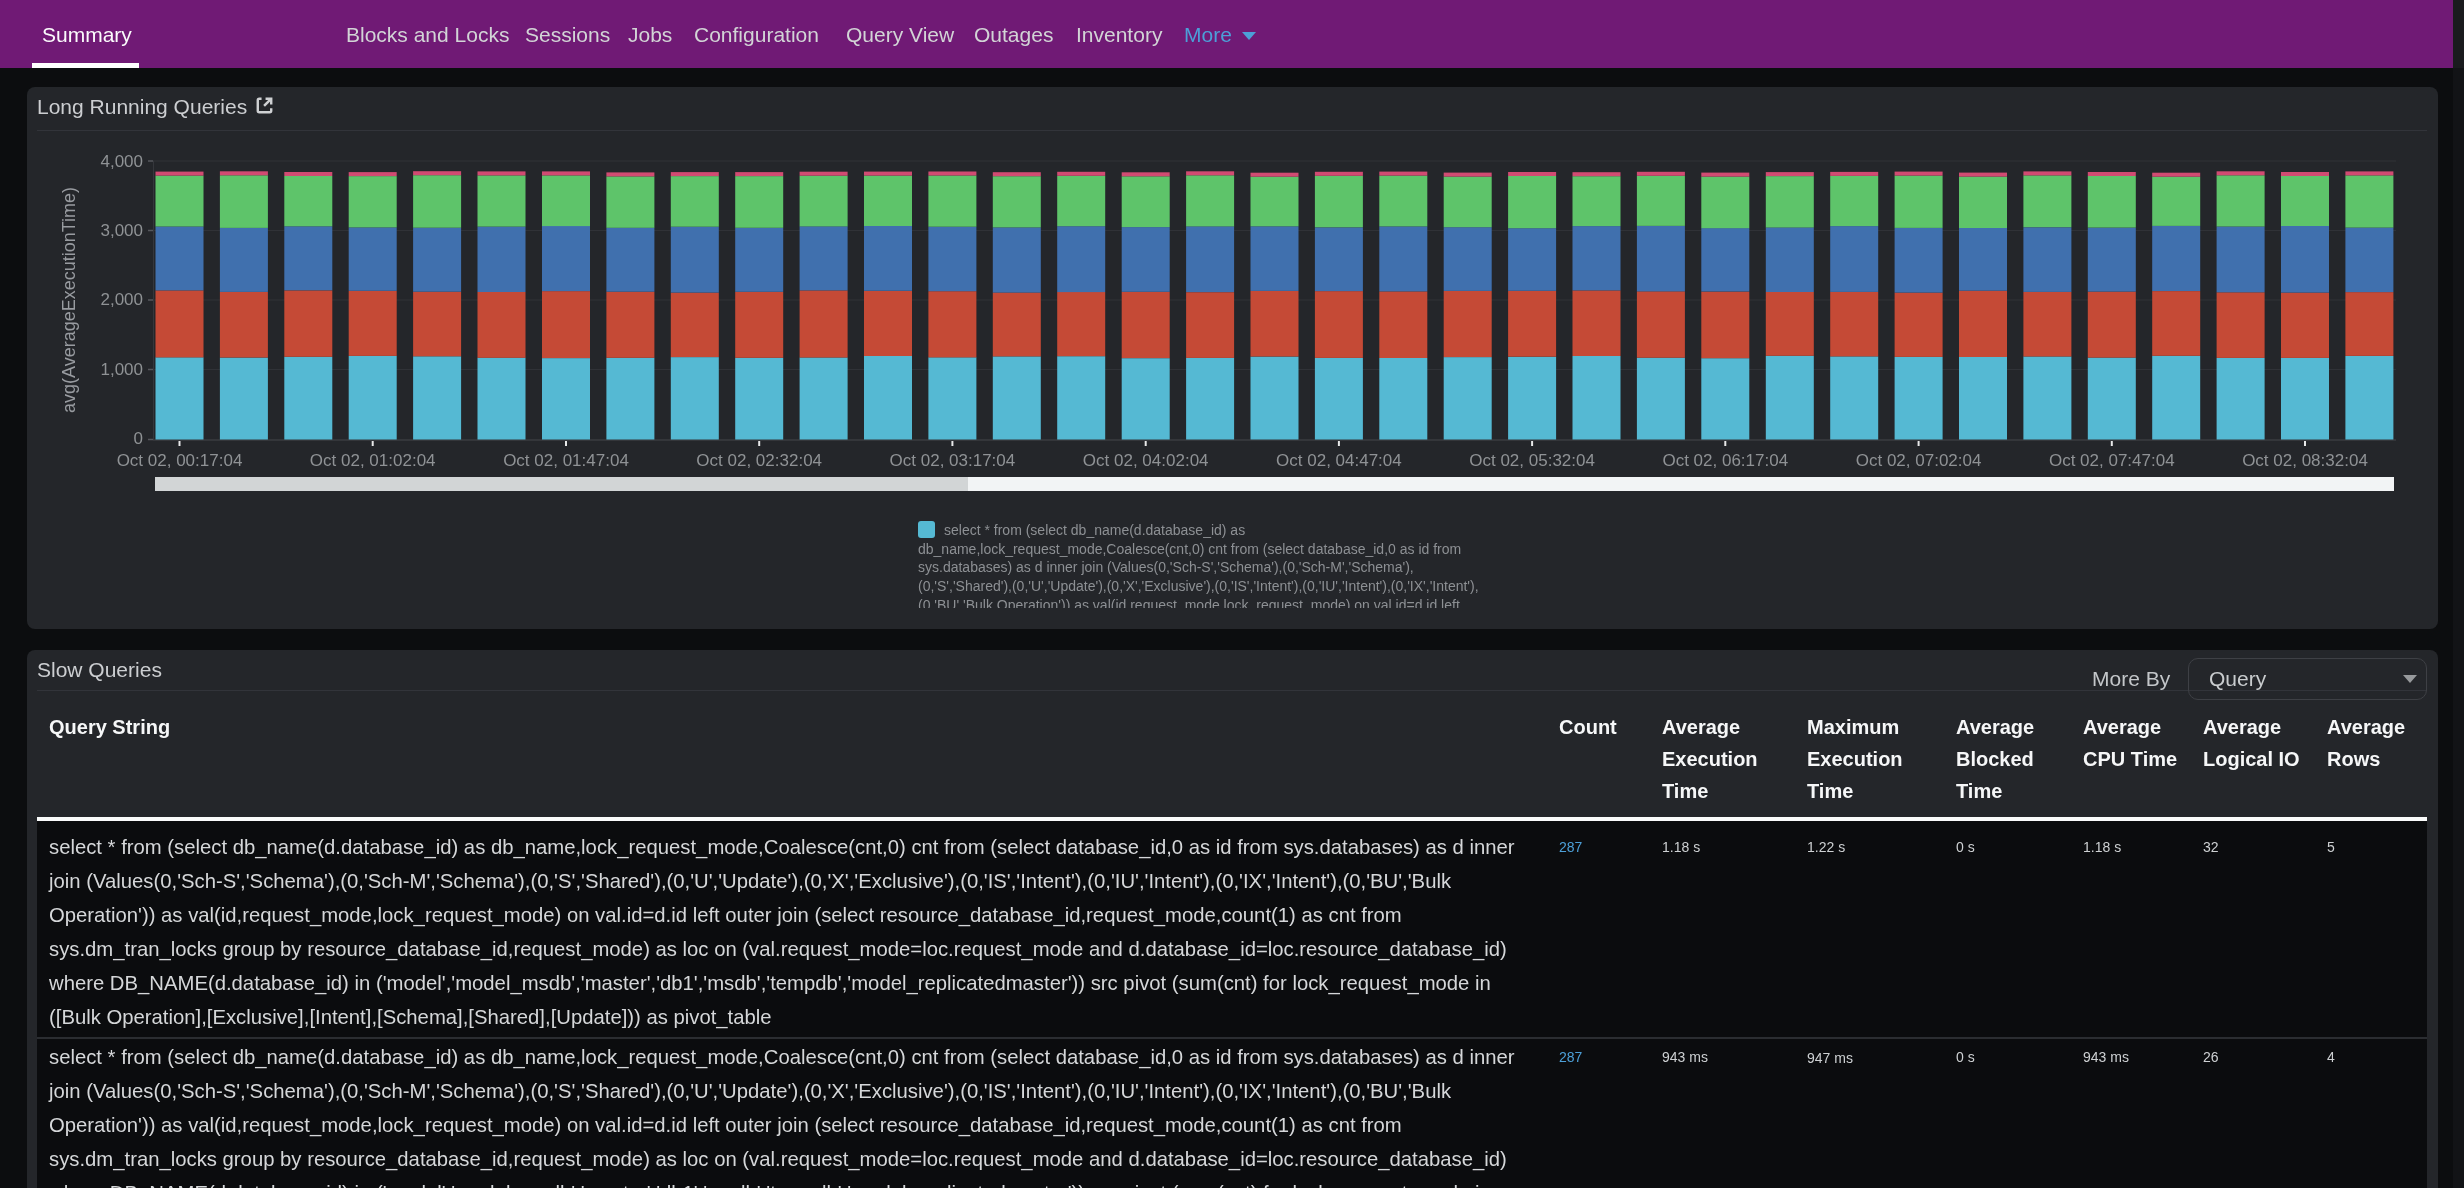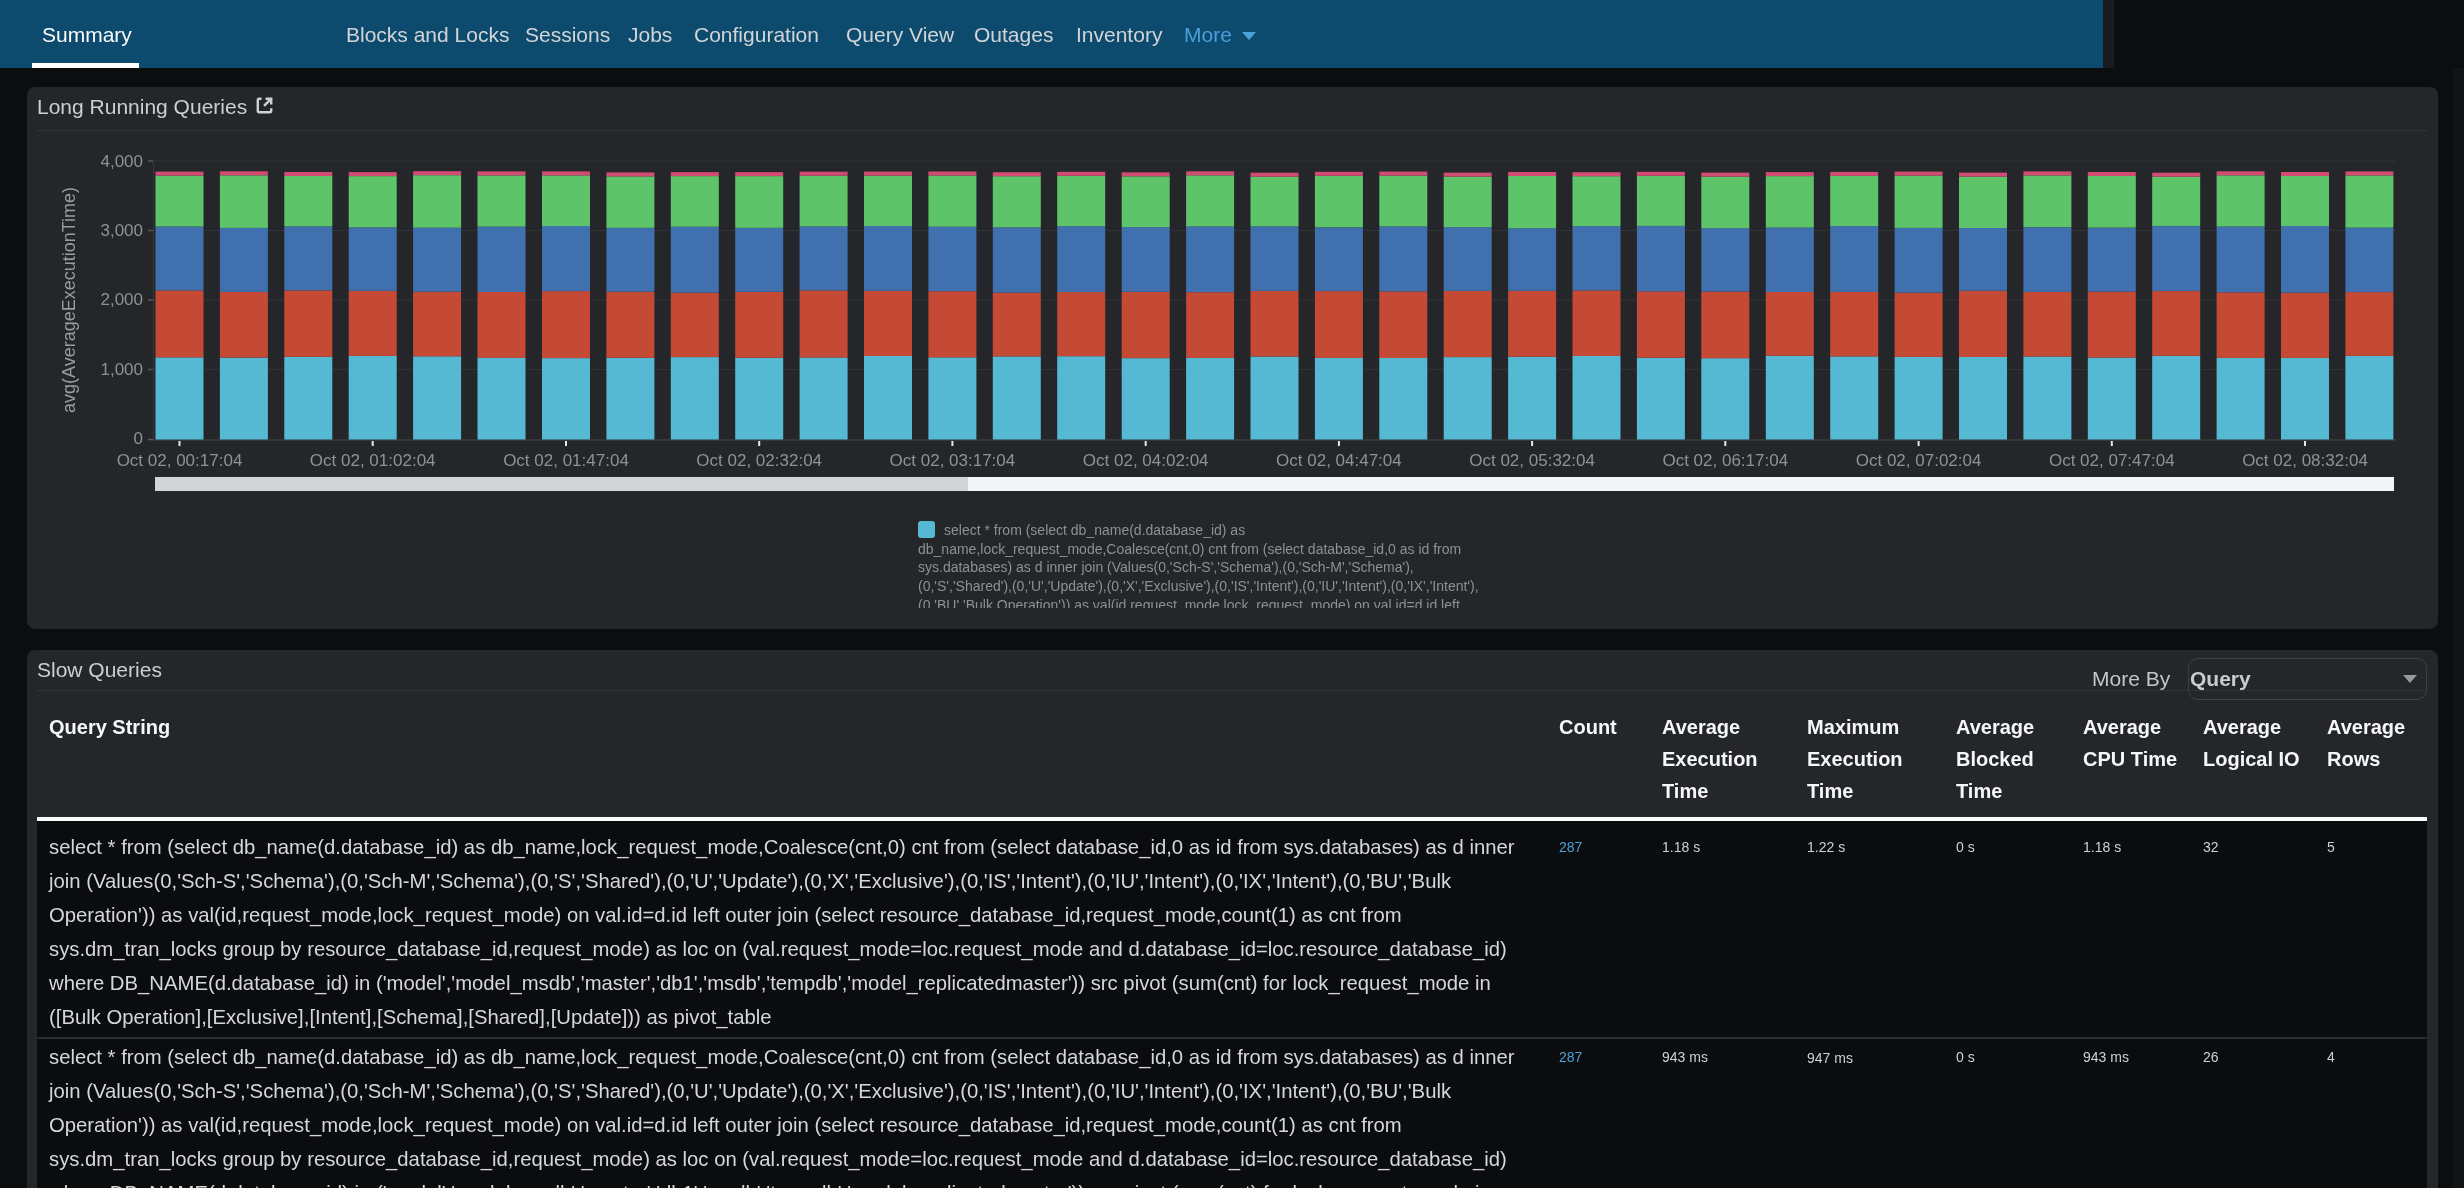--- a/index.html
+++ b/index.html
@@ -1,33 +1,33 @@
 <!DOCTYPE html>
 <html><head>
 <meta charset="utf-8">
 <style>
   html,body{margin:0;padding:0;width:2464px;height:1188px;overflow:hidden;background:#0c0d0f;font-family:"Liberation Sans",sans-serif;}
   .abs{position:absolute;}
-  #nav{position:absolute;left:0;top:0;width:2114px;height:68px;background:#0c4a6e;}
+  #nav{position:absolute;left:0;top:0;width:2464px;height:68px;background:#701a75;}
   .tab{position:absolute;top:0;height:69px;line-height:70px;font-size:21px;color:#d2d4d6;white-space:nowrap;}
   .tab.active{color:#fbfbfc;}
   #tab-underline{position:absolute;left:32px;top:63px;width:107px;height:5px;background:#ffffff;}
   .panel{position:absolute;left:27px;width:2411px;background:#24262a;border-radius:8px;}
   #panel1{top:87px;height:542px;}
   #panel2{top:650px;height:600px;}
   .ptitle{position:absolute;left:10px;top:0;height:43px;line-height:40px;font-size:21px;color:#ccced1;}
   .phead-border{position:absolute;left:10px;right:11px;top:43px;height:1px;background:#32343a;}
   #legend{position:absolute;left:918px;top:521px;width:640px;height:87px;overflow:hidden;font-size:14px;line-height:18.7px;color:#8d9094;}
   #legend .sw{display:inline-block;width:17px;height:17px;background:#55b9d3;border-radius:3px;margin-right:9px;vertical-align:-3px;}
   #sbar{position:absolute;left:155px;top:477px;width:2239px;height:14px;background:#f2f4f5;}
   #sthumb{position:absolute;left:0;top:0;width:813px;height:14px;background:#d2d5d6;}
   
   #groupby{position:absolute;left:2092px;top:658px;font-size:21px;color:#c3c6c9;line-height:41px;}
   #dropdown{position:absolute;left:2188px;top:658px;width:237px;height:40px;border:1px solid #3e4045;border-radius:10px;}
-  #dropdown .txt{position:absolute;left:1px;top:0;line-height:40px;font-size:21px;color:#c9ccce;font-weight:bold;}
+  #dropdown .txt{position:absolute;left:20px;top:0;line-height:40px;font-size:21px;color:#c9ccce;}
   #dropdown .arr{position:absolute;right:9px;top:16px;width:0;height:0;border-left:7px solid transparent;border-right:7px solid transparent;border-top:8px solid #97999c;}
   .th{position:absolute;font-size:20px;font-weight:bold;color:#f6f7f8;line-height:32px;top:711px;}
   #theadline{position:absolute;left:37px;top:817px;width:2390px;height:4px;background:#fafbfb;}
   #tbody{position:absolute;left:37px;top:821px;width:2390px;height:367px;background:#0b0c0e;}
   .qtext{position:absolute;left:12px;font-size:20.3px;line-height:34px;color:#d5d7d9;white-space:nowrap;}
   .val{position:absolute;font-size:14px;color:#ced1d3;line-height:34px;}
   .val.link{color:#4da0d8;}
   #rowsep{position:absolute;left:0px;top:216px;width:2390px;height:2px;background:#2b2d31;}
 </style>
 </head>

